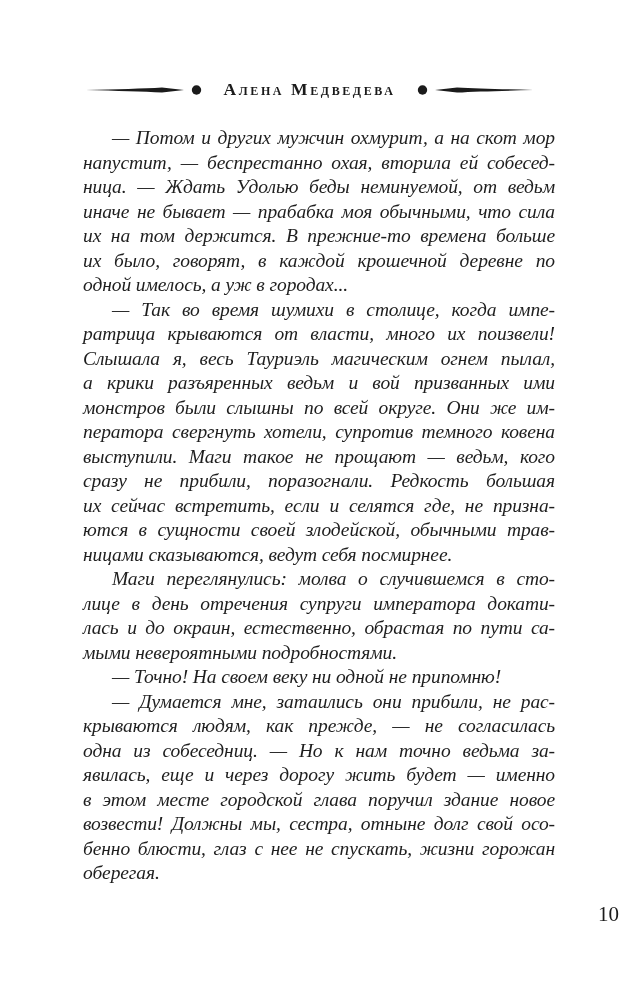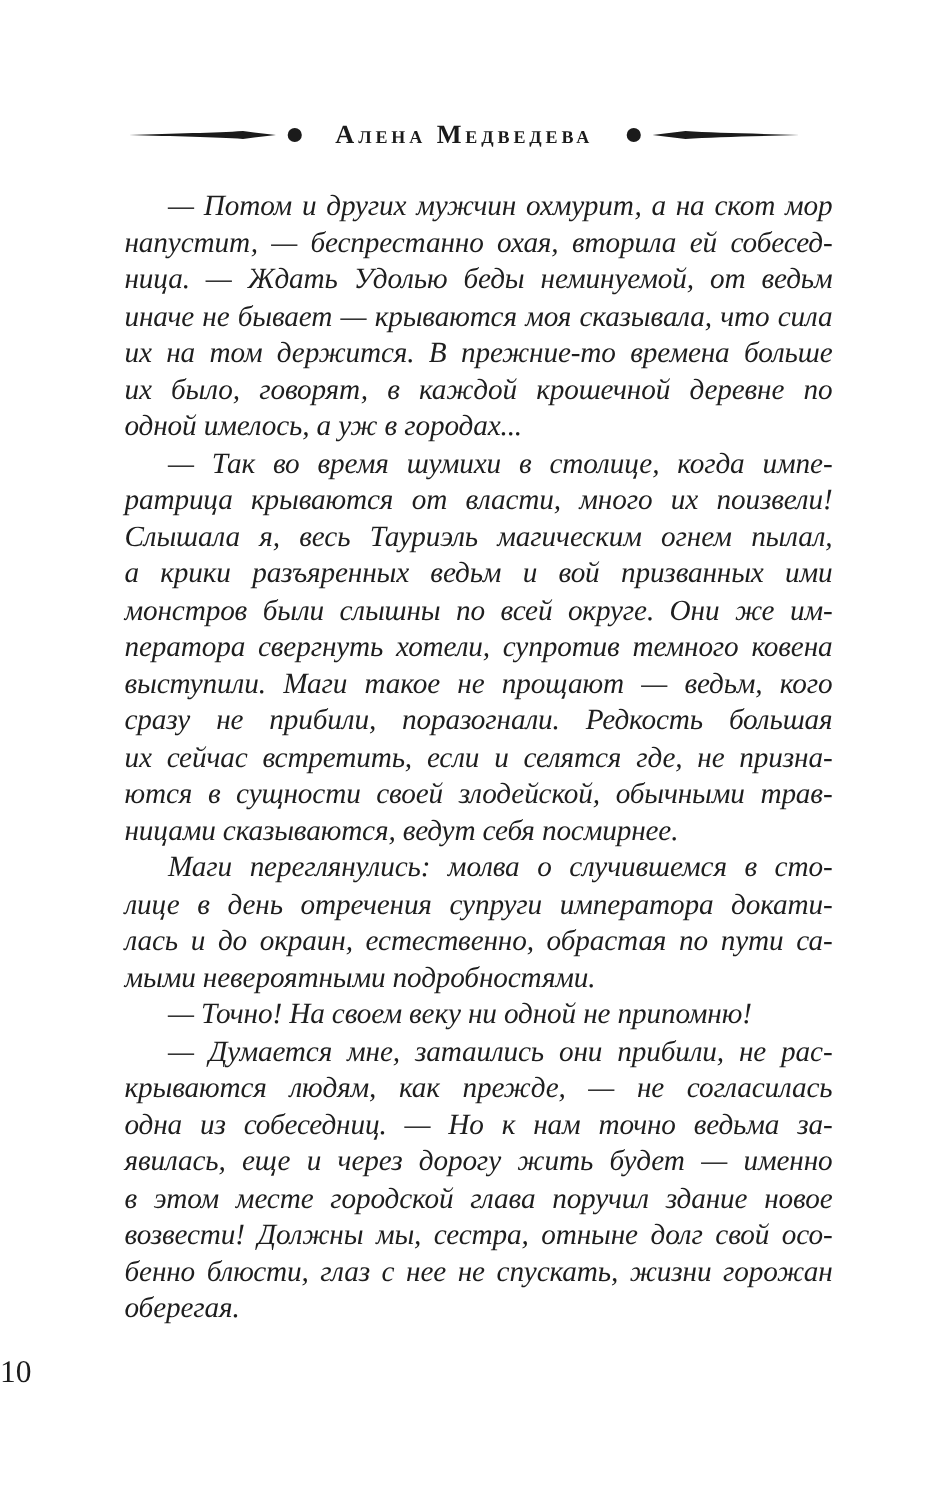--- a/index.html
+++ b/index.html
@@ -53,21 +53,21 @@
     overflow: visible;
     font-style: italic;
   }
   .line.first { padding-left: 29px; }
   .line.last { text-align-last: left; }
   .page-footer {
     position: absolute;
     top: 902px;
     left: 0;
     width: 619px;
-    text-align: left;
+    text-align: right;
   }
   .page-number {
     font-size: 21px;
     color: #1b1b1b;
   }
 </style>
 </head>
 <body>
 
 <div class="page">
@@ -86,21 +86,21 @@
         <path d="M116,6 C86,5.1 58,4.6 40,3.4 L18,6 L40,8.6 C58,7.4 86,6.9 116,6 Z"></path>
       </svg>
     </span>
   </header>
 
   <main class="body-text" id="body-text">
       <div class="paragraph">
         <div class="line first">— Потом и других мужчин охмурит, а на скот мор</div>
         <div class="line">напустит, — беспрестанно охая, вторила ей собесед-</div>
         <div class="line">ница. — Ждать Удолью беды неминуемой, от ведьм</div>
-        <div class="line">иначе не бывает — крываются моя сказывала, что сила</div>
+        <div class="line">иначе не бывает — прабабка моя обычными, что сила</div>
         <div class="line">их на том держится. В прежние-то времена больше</div>
         <div class="line">их было, говорят, в каждой крошечной деревне по</div>
         <div class="line last">одной имелось, а уж в городах...</div>
       </div>
       <div class="paragraph">
         <div class="line first">— Так во время шумихи в столице, когда импе-</div>
         <div class="line">ратрица крываются от власти, много их поизвели!</div>
         <div class="line">Слышала я, весь Тауриэль магическим огнем пылал,</div>
         <div class="line">а крики разъяренных ведьм и вой призванных ими</div>
         <div class="line">монстров были слышны по всей округе. Они же им-</div>

